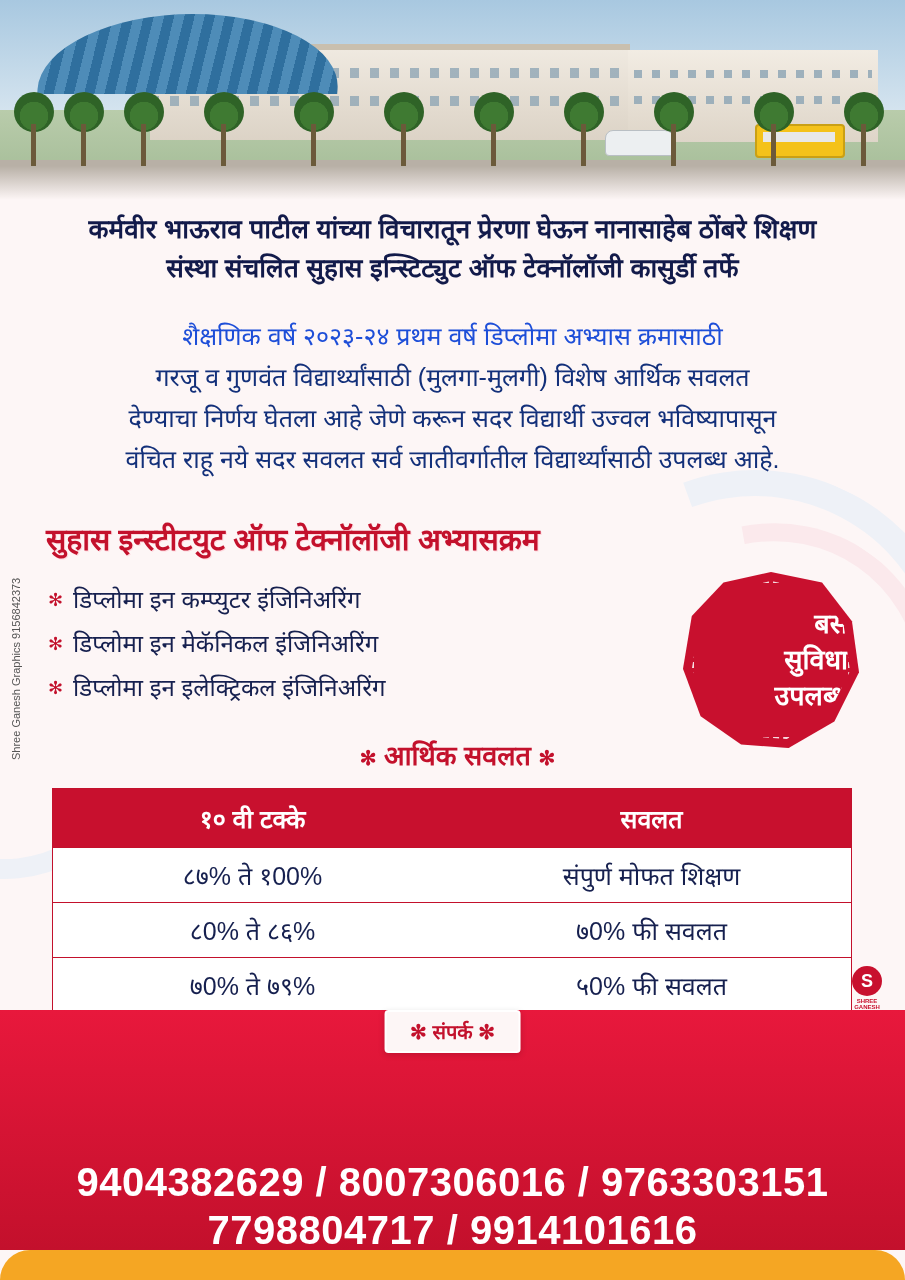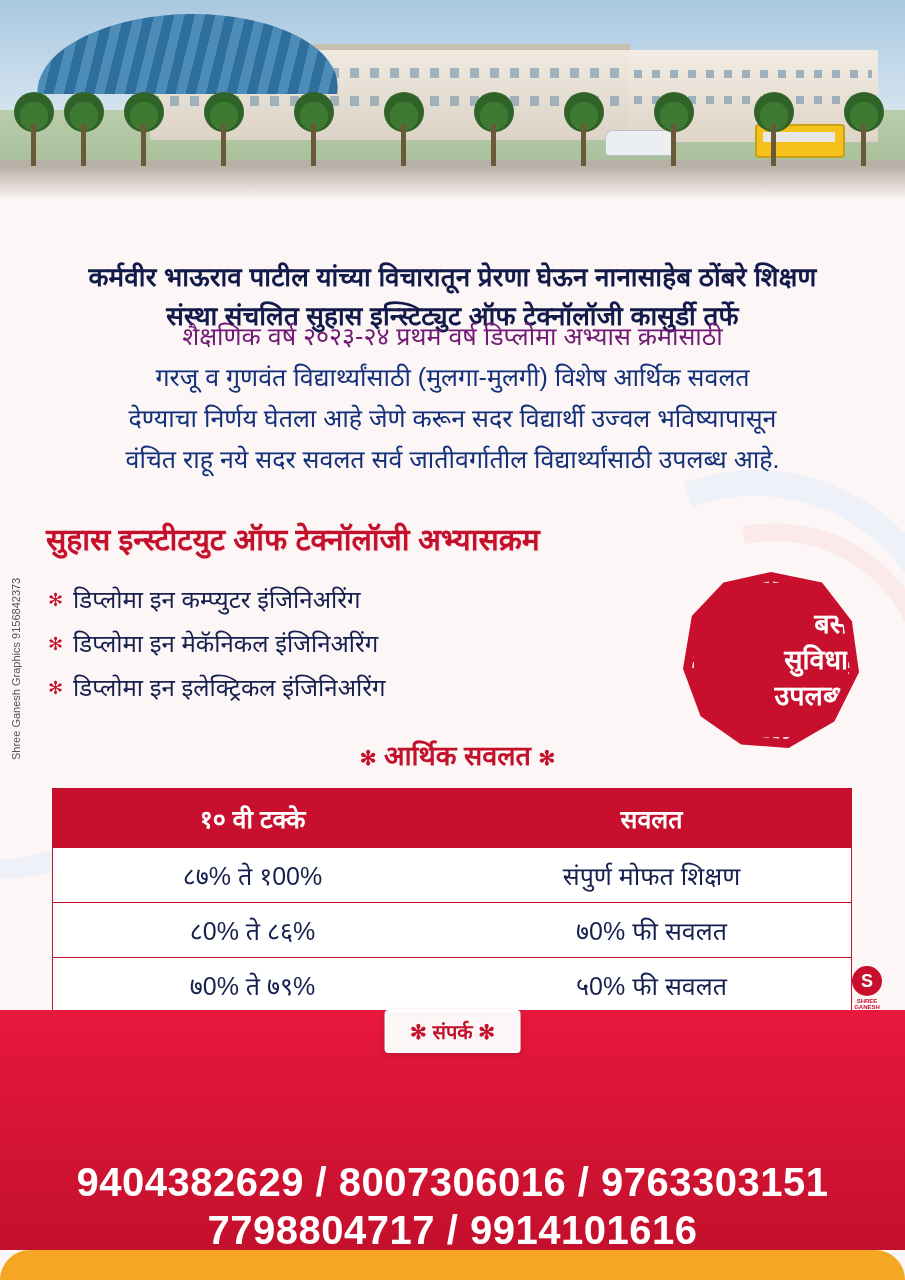--- a/index.html
+++ b/index.html
@@ -92,28 +92,27 @@
   .sw3 { left:-140px; top:560px; width:300px; height:320px;
          border:20px solid #eef1f7; border-radius:50%; border-color:transparent transparent #eef1f7 transparent;
          transform: rotate(18deg); }
 
   
   .head1 {
     position:absolute; left:0; top:210px; width:905px;
     text-align:center; color:#121a4a; font-weight:bold;
     font-size:26px; line-height:39px; letter-spacing:.2px;
     padding:0 24px;
-    margin-top:48px;
   }
   .head2 {
     position:absolute; left:0; top:316px; width:905px;
     text-align:center; color:#13307a; font-size:25px; line-height:41px;
     padding:0 28px;
   }
-  .head2 .l1 { color:#701a75; }
+  .head2 .l1 { color:#1d4ed8; }
 
   .course-title {
     position:absolute; left:46px; top:518px;
     color:#c3112c; font-weight:bold; font-size:30px;
     text-shadow: 1px 1px 0 #ffd9df;
   }
   .course-list {
     position:absolute; left:48px; top:578px; width:520px;
     color:#16204f; font-size:24px; line-height:44px;
   }

